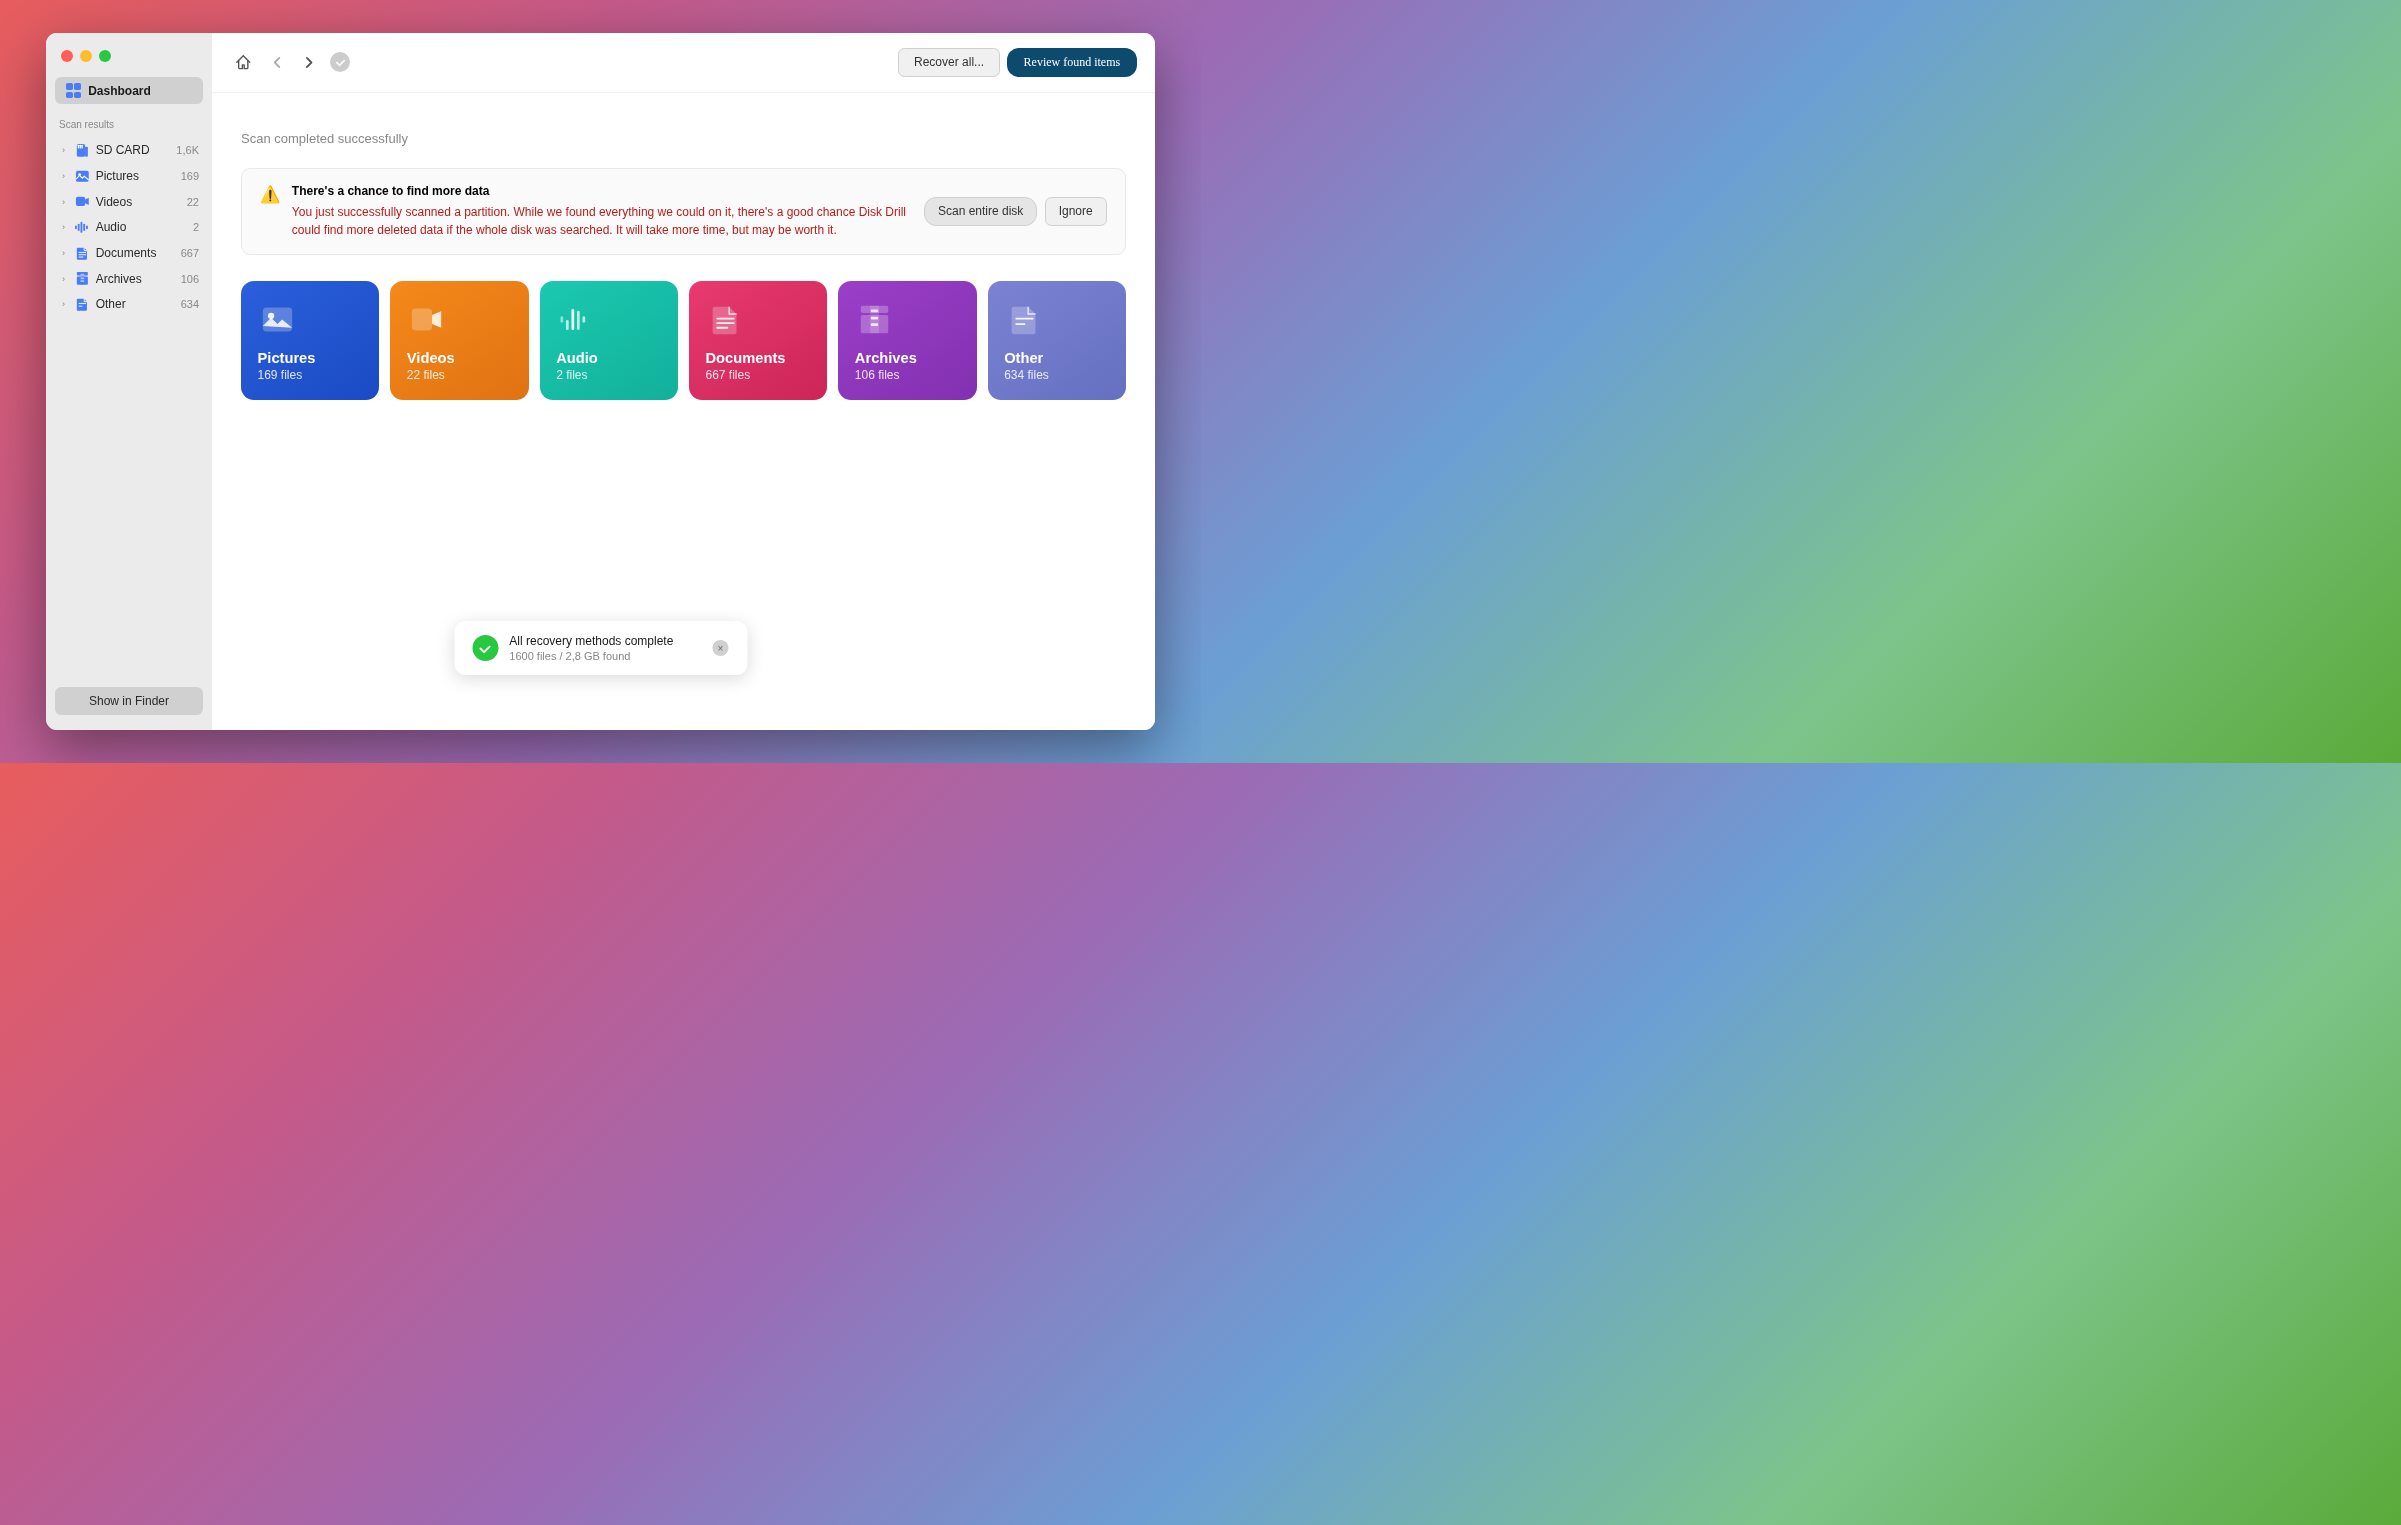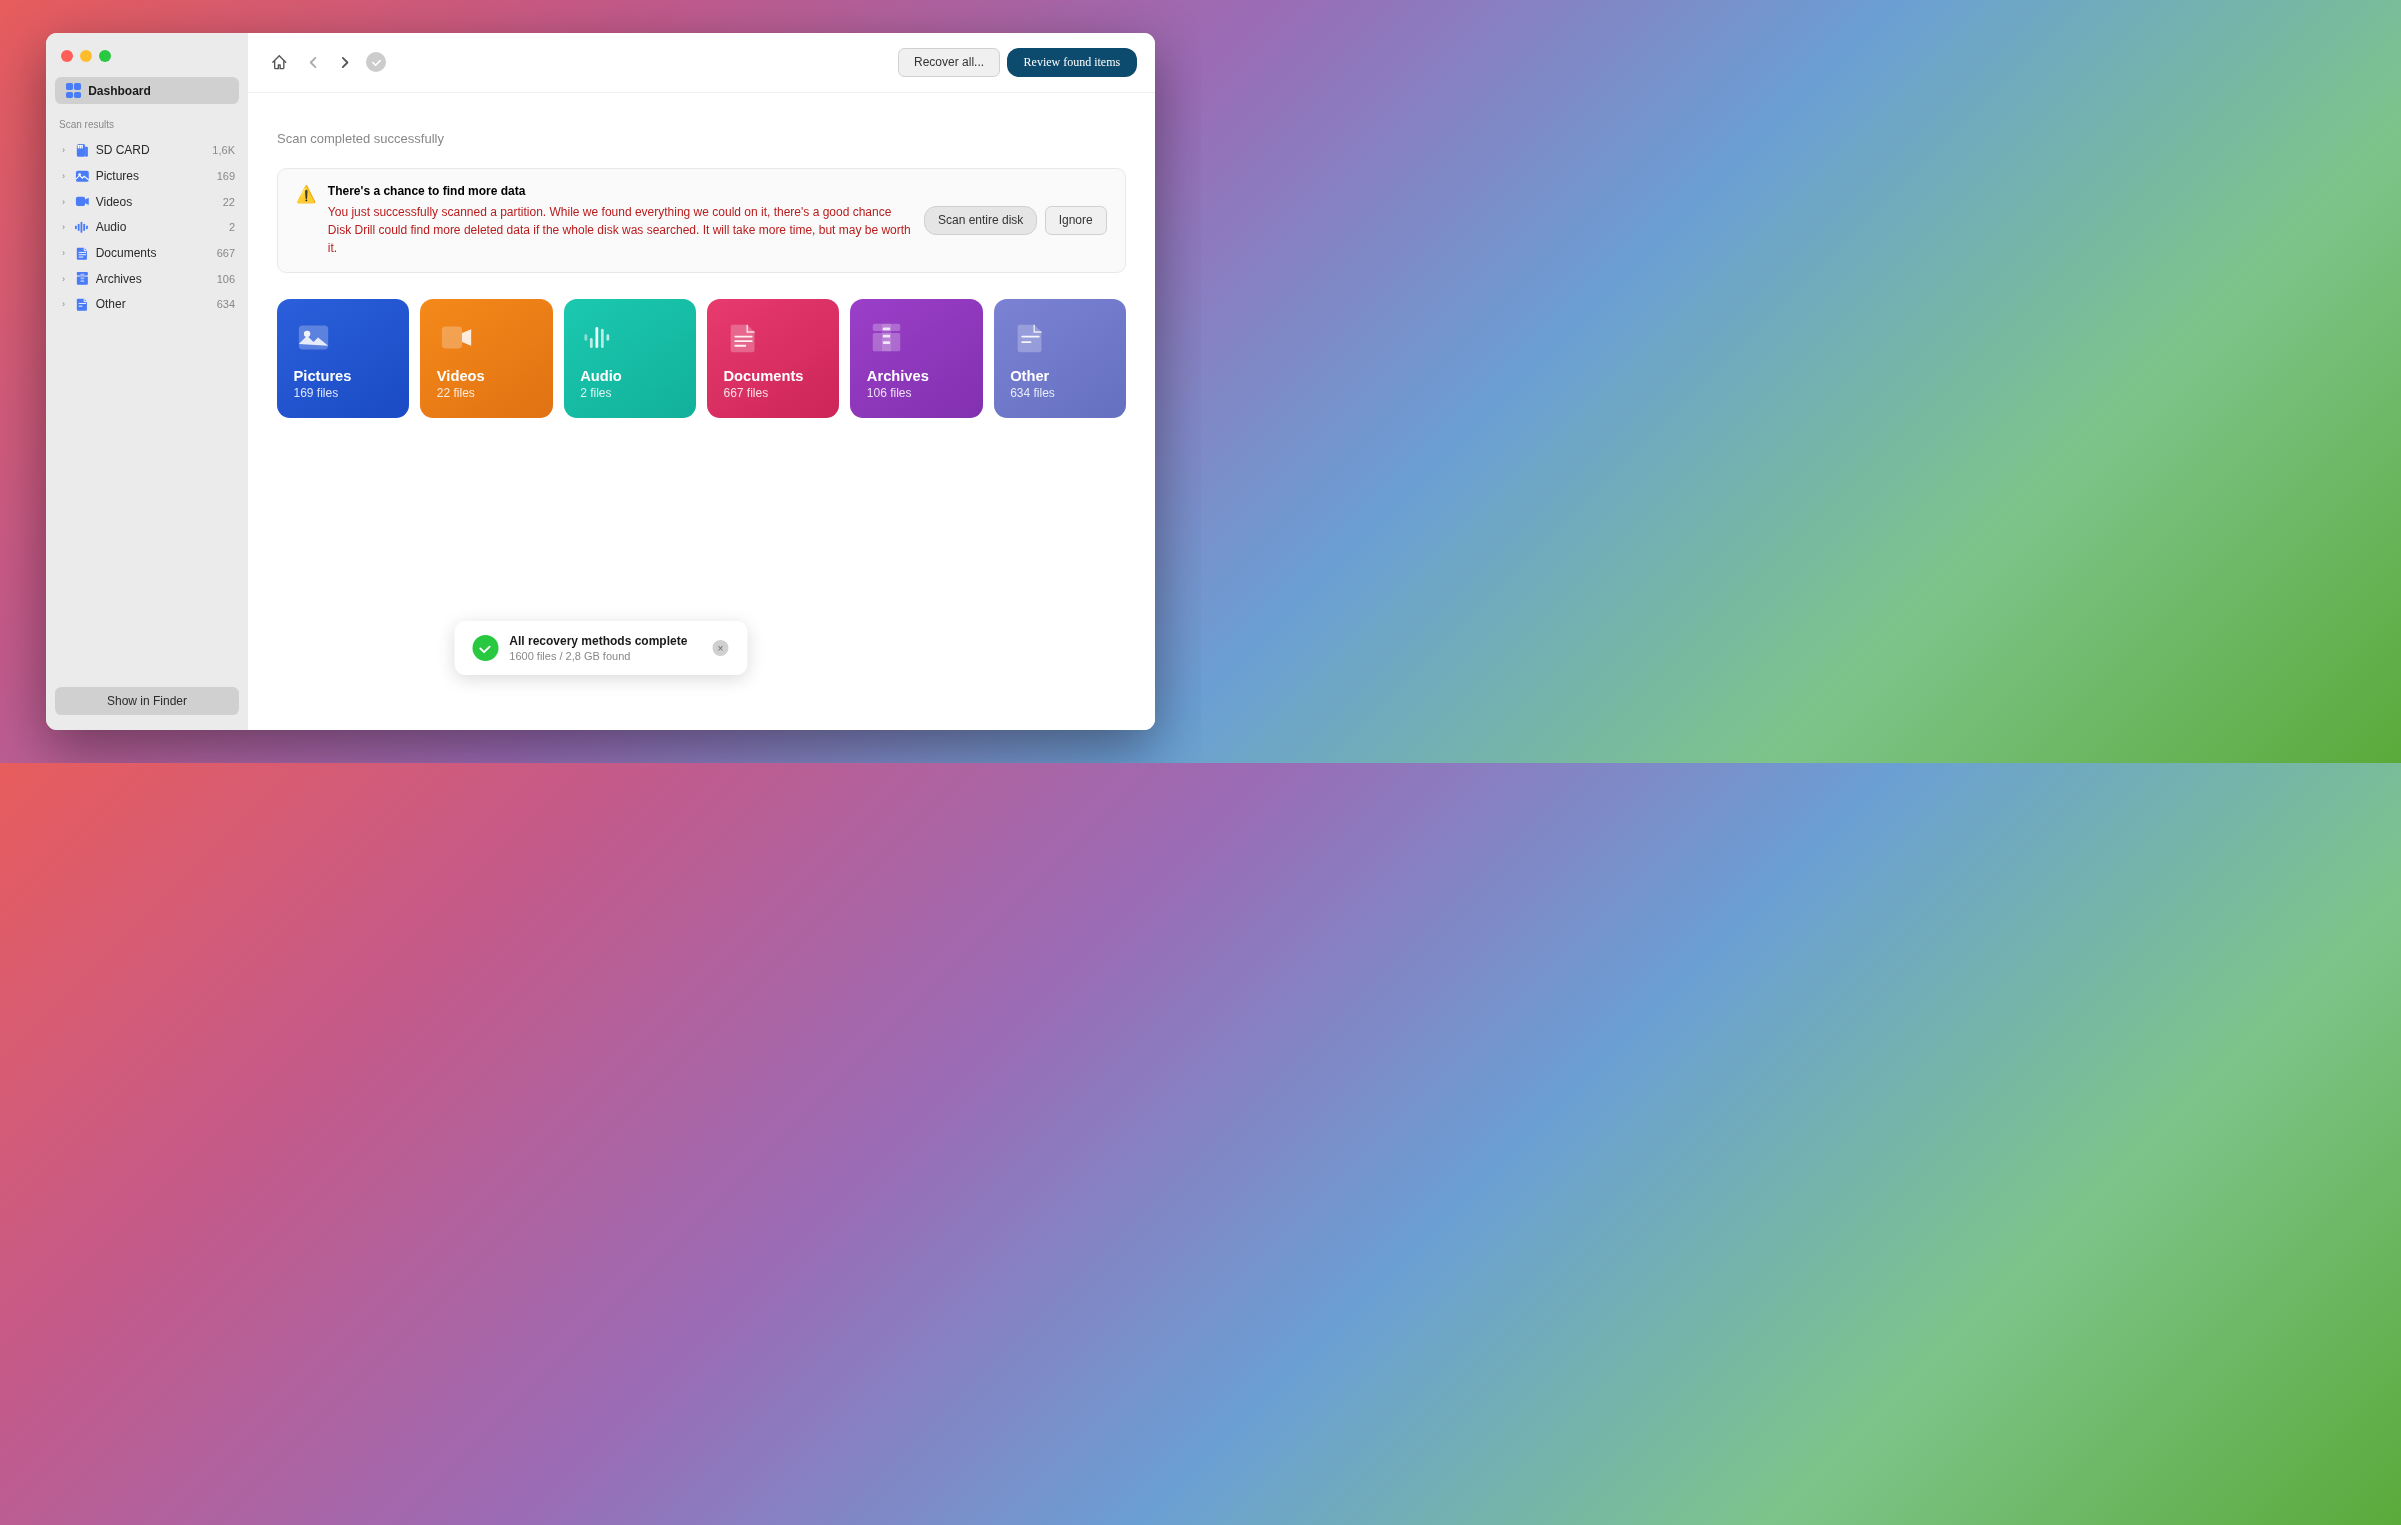--- a/index.html
+++ b/index.html
@@ -42,21 +42,21 @@
       border-radius: 50%;
       cursor: pointer;
     }
 
     .traffic-light.close { background: #ff5f57; }
     .traffic-light.minimize { background: #ffbd2e; }
     .traffic-light.maximize { background: #28c940; }
 
     
     .sidebar {
-      width: 202px;
+      width: 166px;
       background: rgba(235,235,235,0.95);
       display: flex;
       flex-direction: column;
       padding-top: 44px;
       flex-shrink: 0;
     }
 
     .sidebar-dashboard {
       margin: 0 9.2px 14.7px;
       background: #d0d0d0;
@@ -389,21 +389,21 @@
       justify-content: center;
       color: white;
       font-size: 13px;
       flex-shrink: 0;
     }
 
     .toast-content { flex: 1; }
 
     .toast-title {
       font-size: 12px;
-      font-weight: 700;
+      font-weight: 400;
       color: #1a1a1a;
       margin-bottom: 1.8px;
     }
 
     .toast-subtitle {
       font-size: 11px;
       color: #888;
     }
 
     .toast-close {

